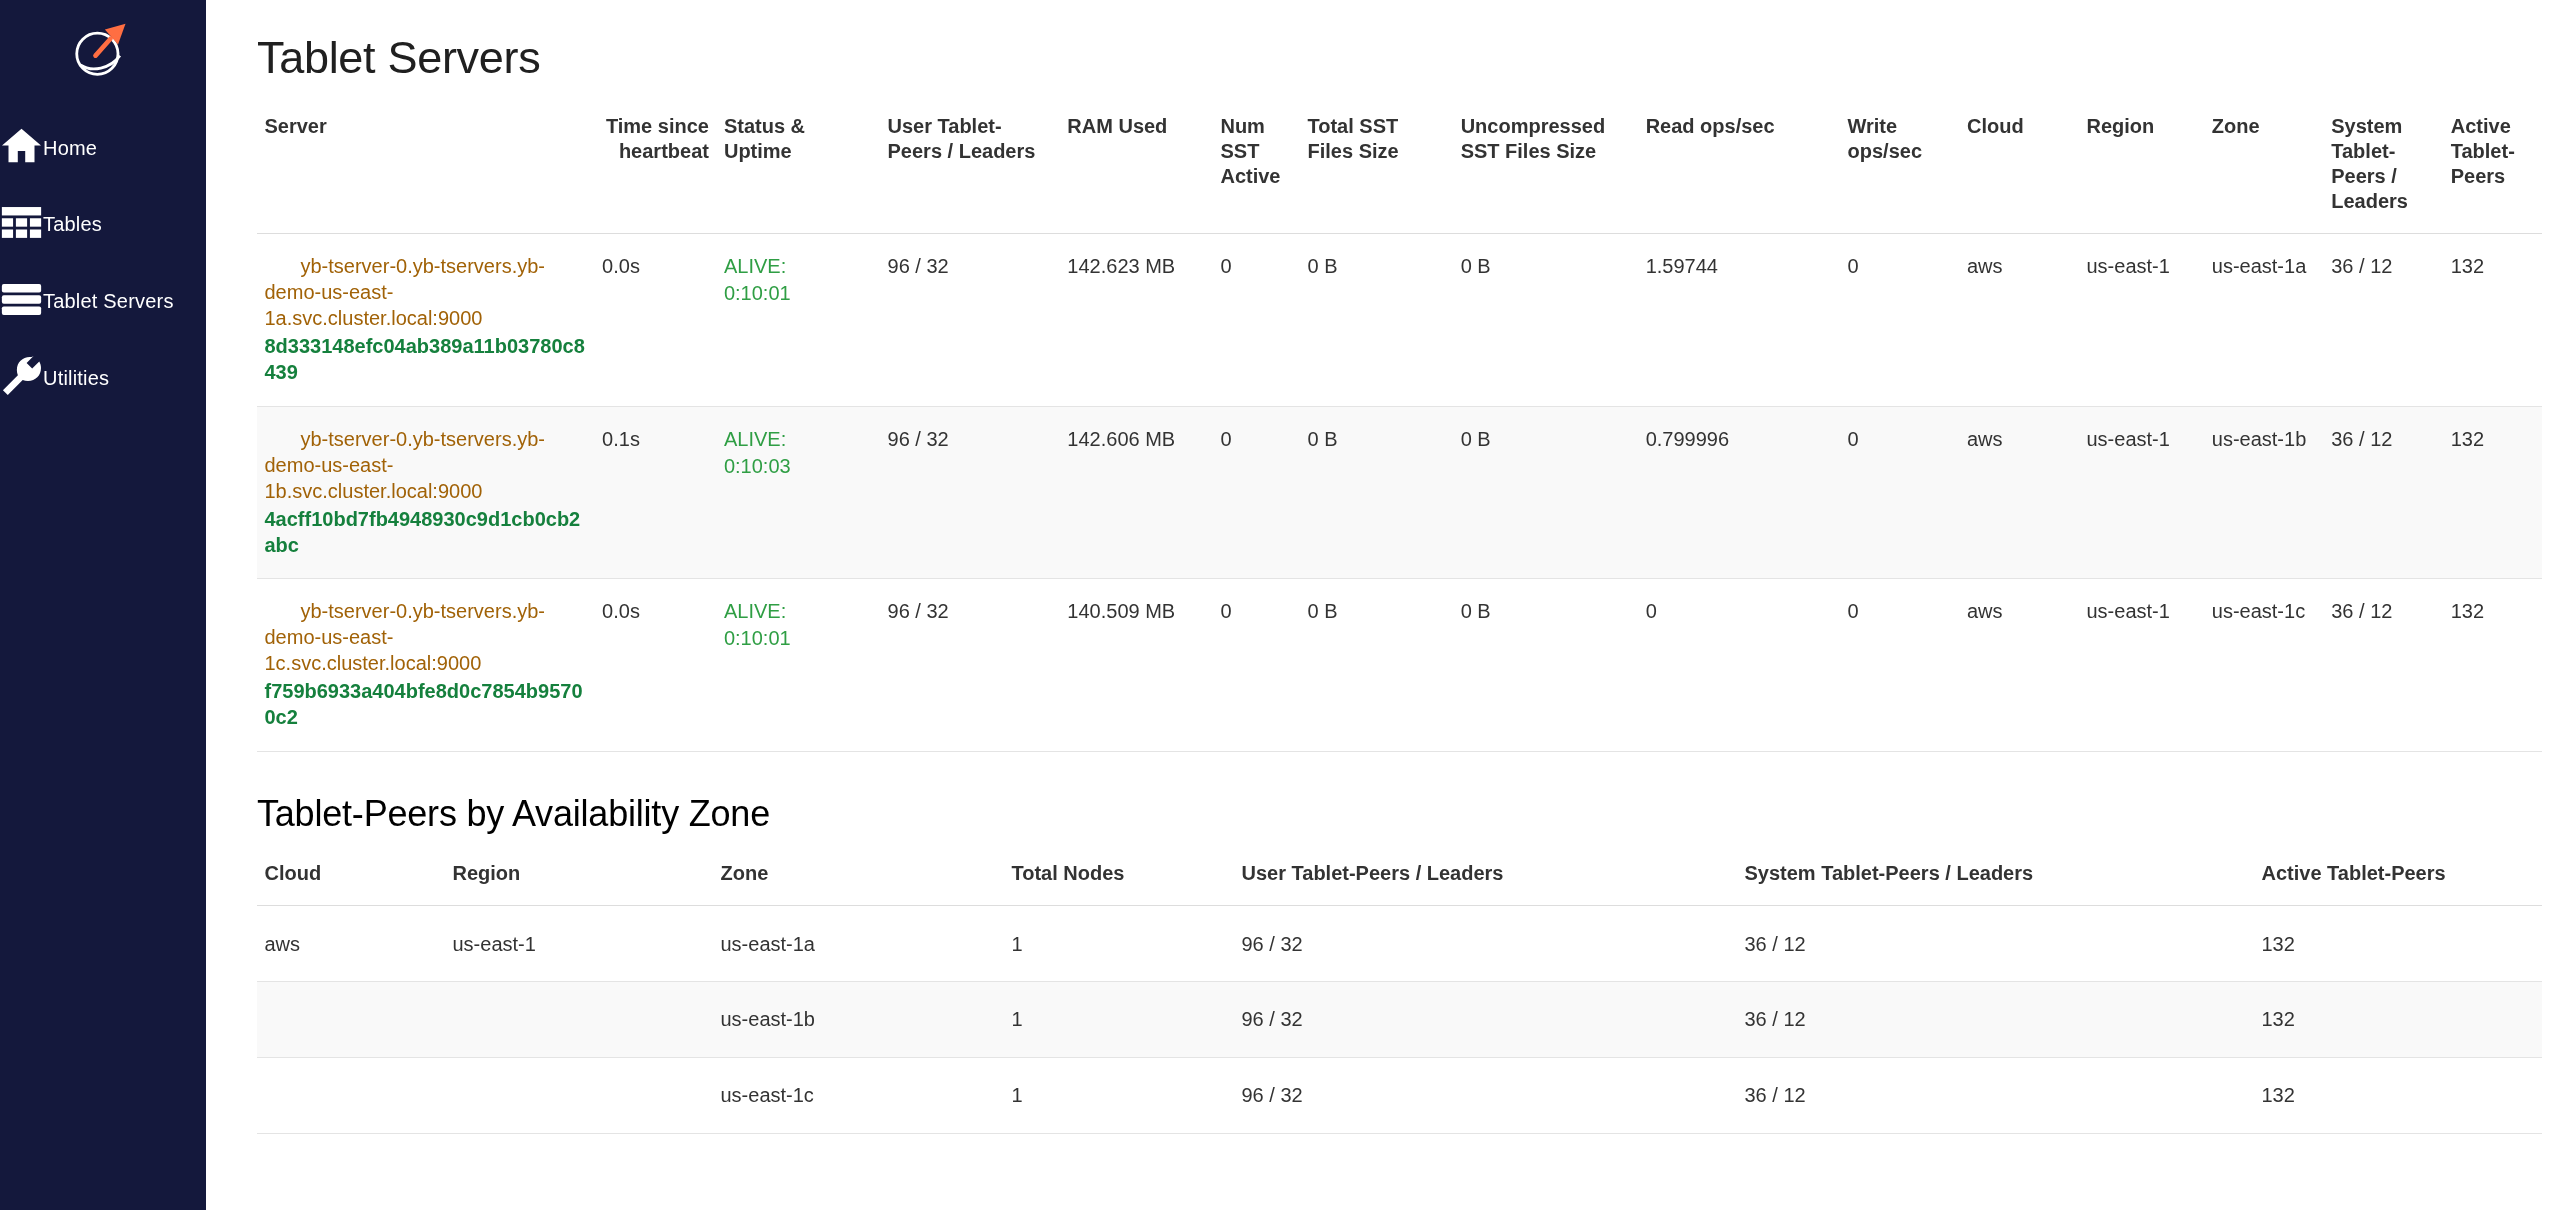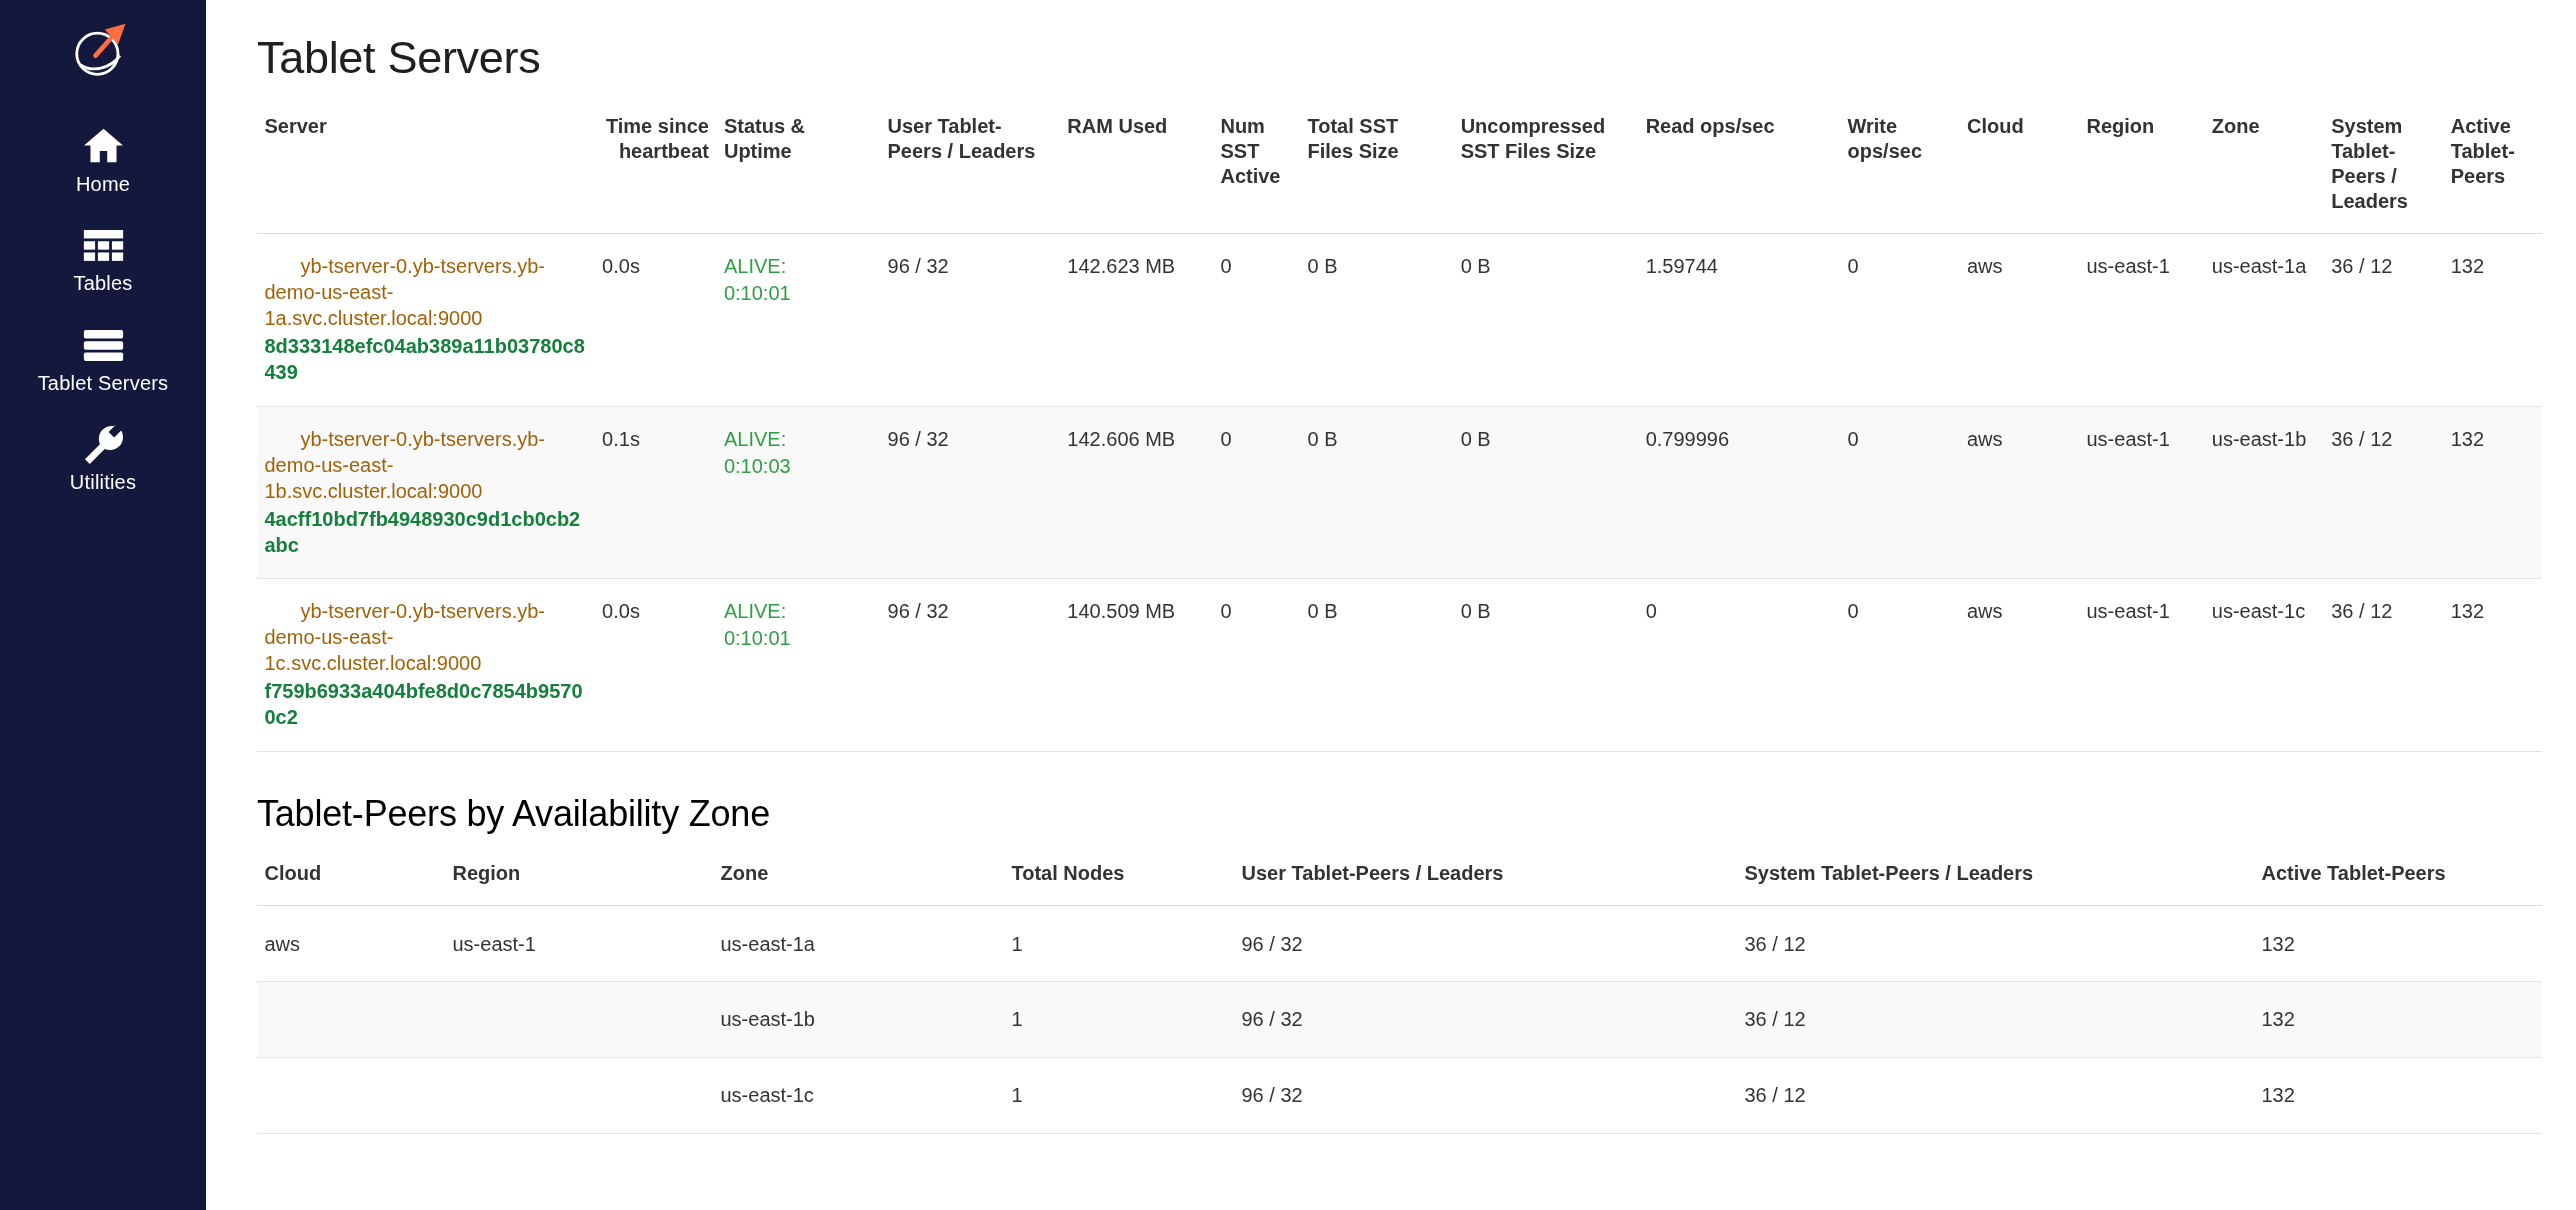--- a/index.html
+++ b/index.html
@@ -31,21 +31,21 @@
     width: 75px;
     height: 66px;
     margin-bottom: 26px;
     display: flex;
     align-items: center;
     justify-content: center;
   }
   .nav-item {
     width: 100%;
     display: flex;
-    flex-direction: column;
+    flex-direction: row;
     align-items: center;
     padding: 15px 0 13px 0;
     cursor: pointer;
   }
   .nav-icon {
     display: flex;
     align-items: center;
     justify-content: center;
     height: 43px;
     margin-bottom: 5.6px;

